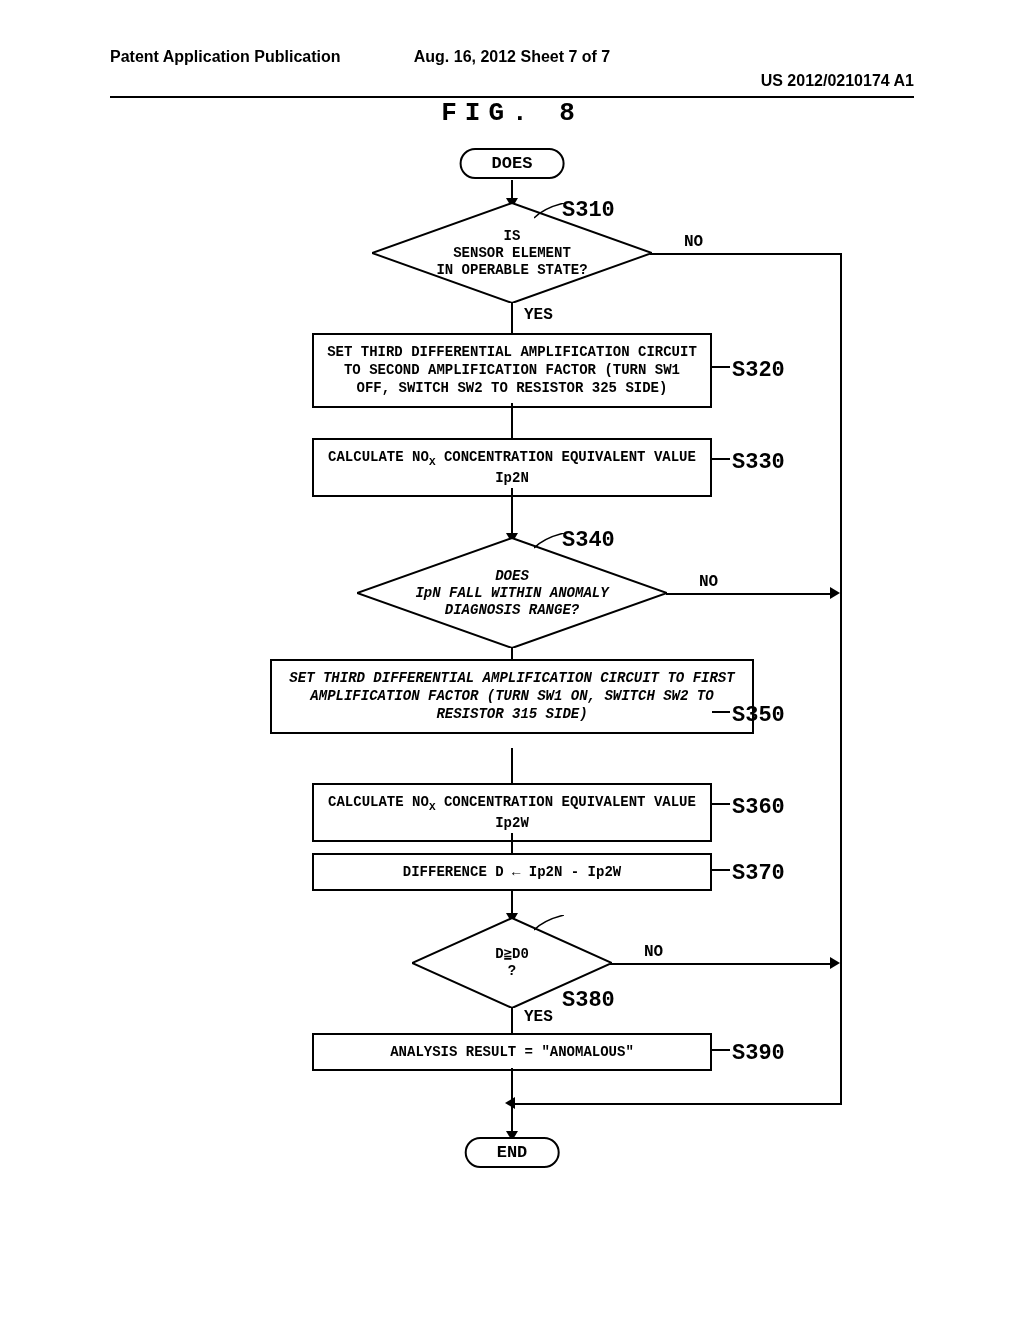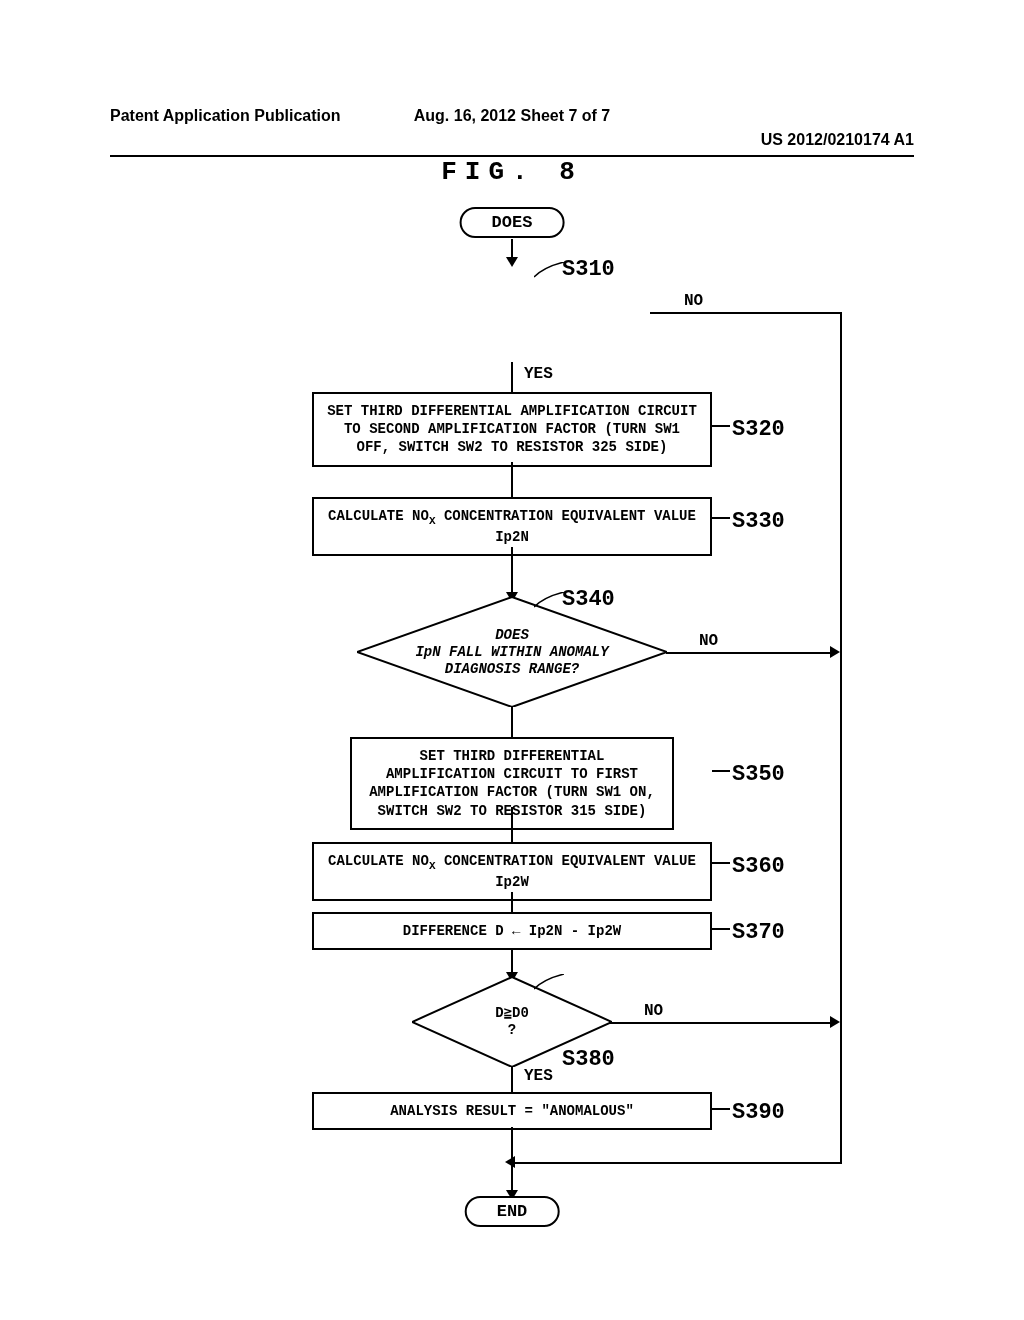--- a/index.html
+++ b/index.html
@@ -10,21 +10,21 @@
     body {
       width: 1024px;
       height: 1320px;
       background: white;
       font-family: Arial, sans-serif;
       position: relative;
     }
     .header {
       display: flex;
       justify-content: space-between;
-      padding: 107px 110px 0 110px;
+      padding: 48px 110px 0 110px;
       font-size: 16px;
       font-weight: bold;
     }
     .header-left {
       flex: 1;
     }
     .header-center {
       flex: 1;
       text-align: center;
     }
@@ -106,21 +106,21 @@
       font-family: 'Courier New', monospace;
       font-size: 14px;
       font-weight: bold;
       text-align: center;
       padding: 8px 10px;
       line-height: 1.3;
       background: white;
     }
     .s320 { top: 185px; width: 400px; }
     .s330 { top: 290px; width: 400px; }
-    .s350 { top: 530px; width: 324px; }
+    .s350 { top: 511px; width: 484px; font-style: italic; }
     .s360 { top: 635px; width: 400px; }
     .s370 { top: 705px; width: 400px; }
     .s390 { top: 885px; width: 400px; }
     .step-label {
       position: absolute;
       font-family: 'Courier New', monospace;
       font-size: 22px;
       font-weight: bold;
     }
     .branch-label {
@@ -192,20 +192,32 @@
 
 <div class="figure-title">FIG. 8</div>
 
 <div class="flowchart">
 
   <div class="terminator start">DOES</div>
 
   <div class="vline" style="top:32px; height:23px;"></div>
   <div class="arrow-down" style="top:50px;"></div>
 
+  <div class="decision s310">
+    <div class="decision-shape">
+      <svg width="280" height="100" viewBox="0 0 280 100">
+        <polygon points="140,0 280,50 140,100 0,50" fill="white" stroke="black" stroke-width="2"></polygon>
+      </svg>
+      <div class="decision-text">
+        <span>IS</span><br>
+        <span>SENSOR ELEMENT</span><br>
+        <span>IN OPERABLE STATE?</span>
+      </div>
+    </div>
+  </div>
   <div class="step-label" style="top:50px; left:380px;">S310</div>
   <svg style="position:absolute; top:55px; left:352px;" width="30" height="20">
       <path d="M 0 15 Q 10 5 30 0" stroke="black" fill="none" stroke-width="1.5"></path>
     </svg>
 
   <div class="branch-label" style="top:158px; left:340px;">YES</div>
   <div class="branch-label" style="top:85px; left:500px;">NO</div>
   <div class="hline" style="top:105px; left:468px; width:192px;"></div>
 
   <div class="vline" style="top:155px; height:32px;"></div>

